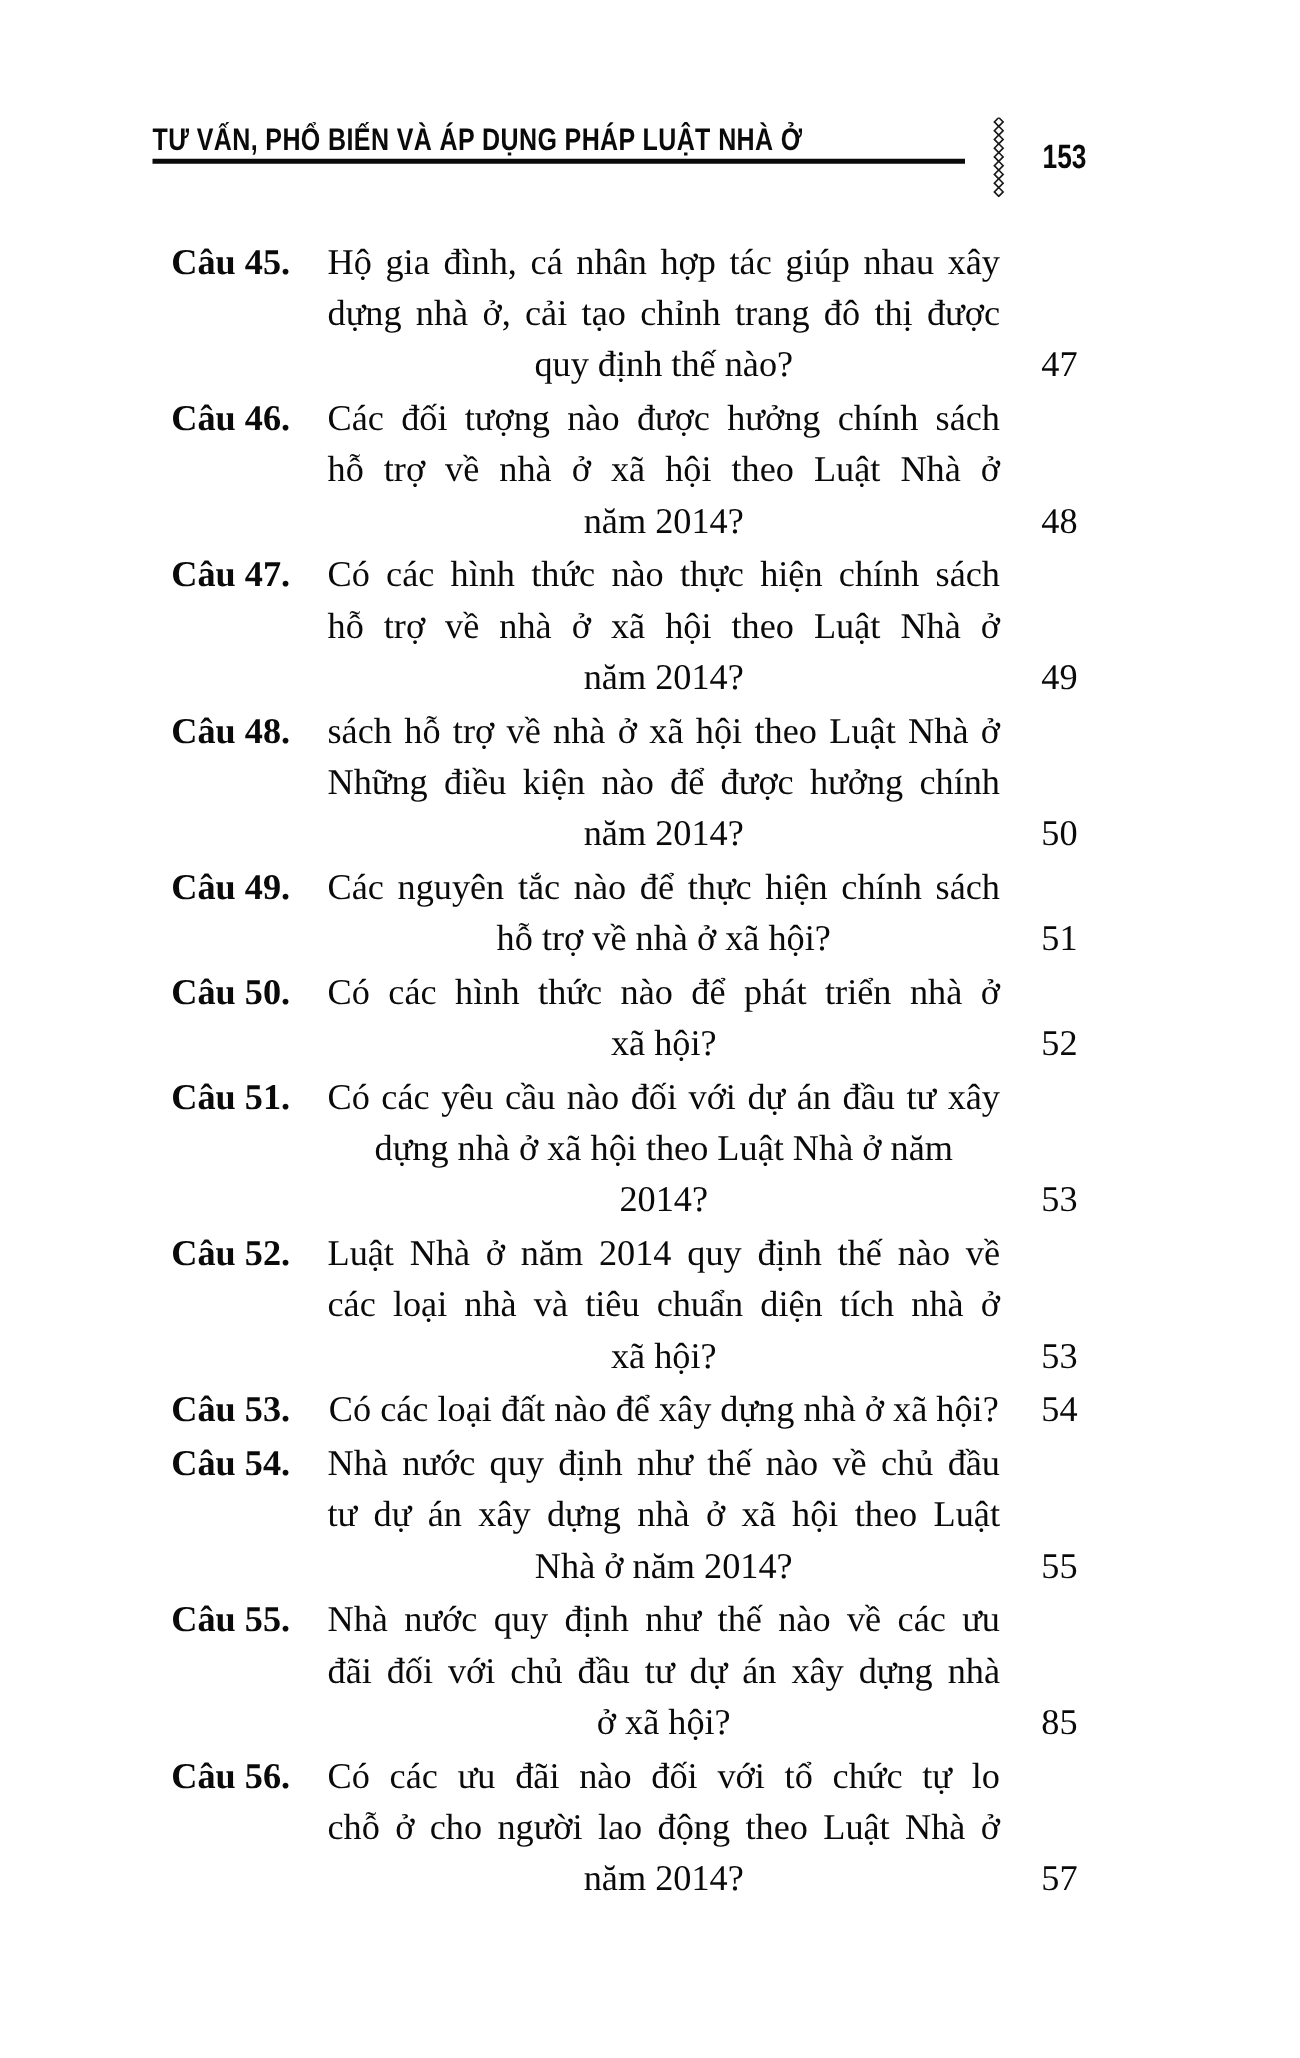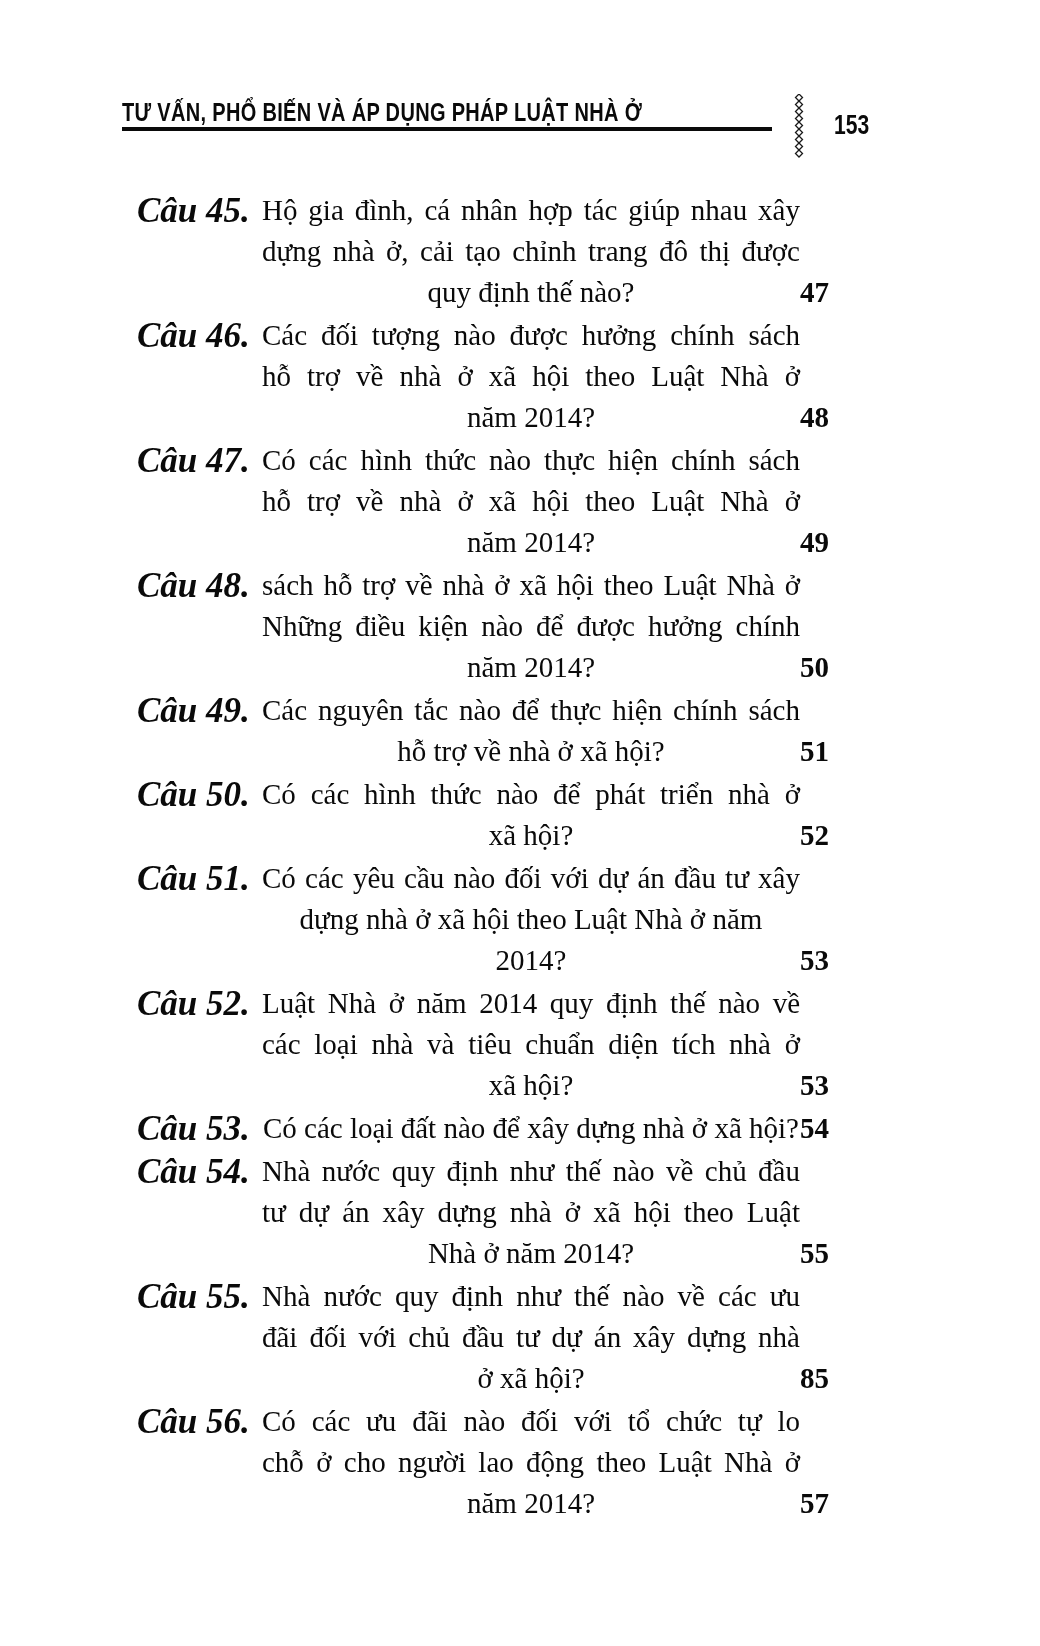--- a/index.html
+++ b/index.html
@@ -64,40 +64,38 @@
     left: 137px;
     width: 725px;
   }
   .entry {
     display: grid;
     grid-template-columns: 125px 1fr 62px;
     margin-bottom: 2px;
   }
   .entry-label {
     font-weight: bold;
-    font-size: 35px;
+    font-size: 29px;
     line-height: 41px;
     white-space: nowrap;
-    font-style: italic;
   }
   .entry-text {
     font-size: 29px;
     line-height: 41px;
   }
   .entry-text .line { text-align: center; }
   .entry-text .line.fill {
     text-align: justify;
     text-align-last: justify;
   }
   .entry-page {
     align-self: end;
-    text-align: left;
+    text-align: right;
     font-size: 29px;
     line-height: 41px;
-    font-weight: bold;
   }
 </style>
 </head>
 <body>
 
 <div class="page">
 
   <div class="header">
     <div class="header-title-wrap">
       <span class="header-title">TƯ VẤN, PHỔ BIẾN VÀ ÁP DỤNG PHÁP LUẬT NHÀ Ở</span>

